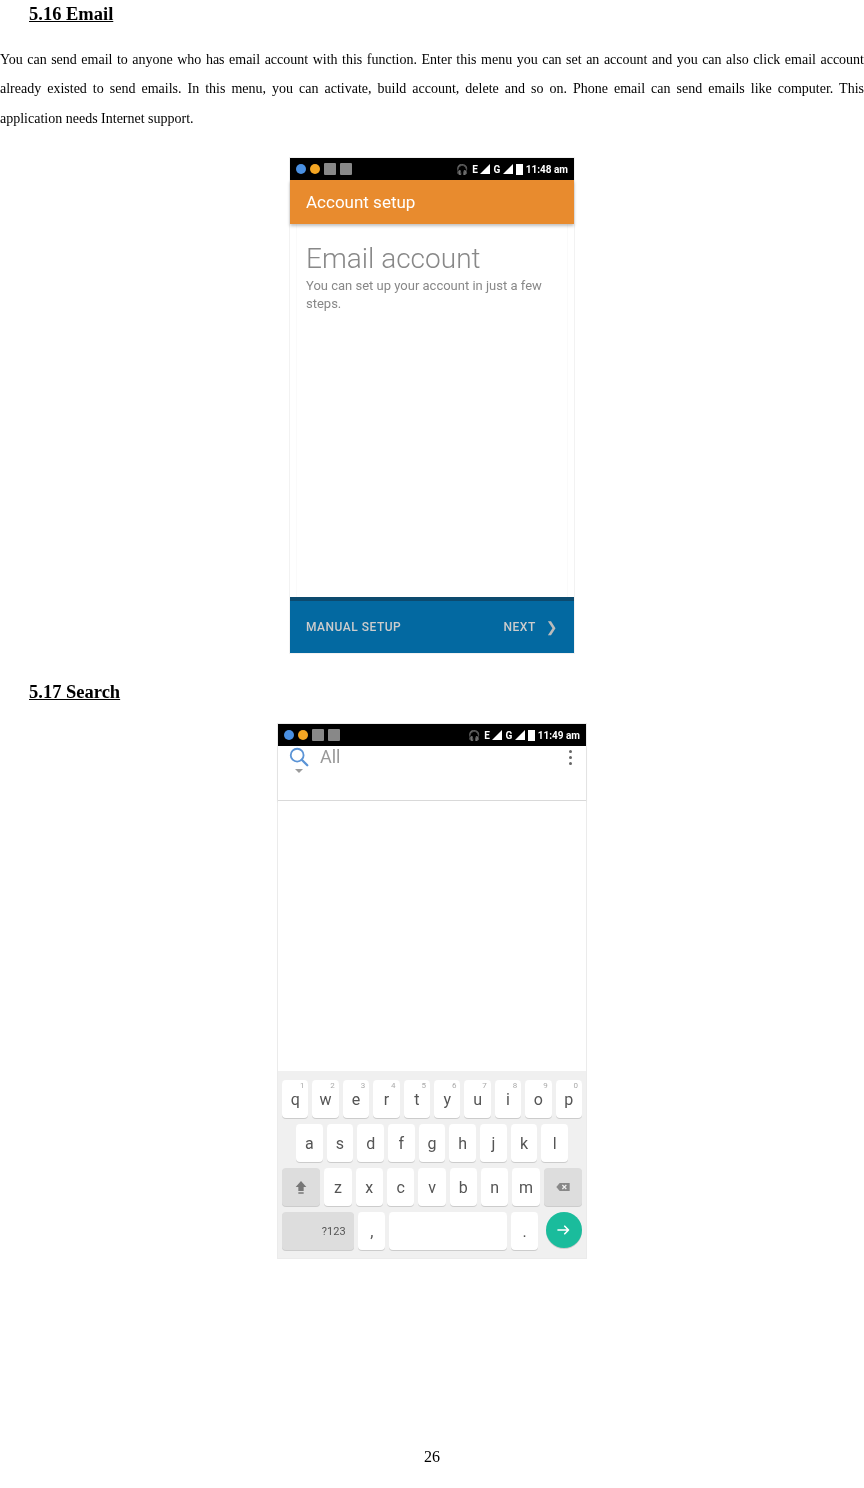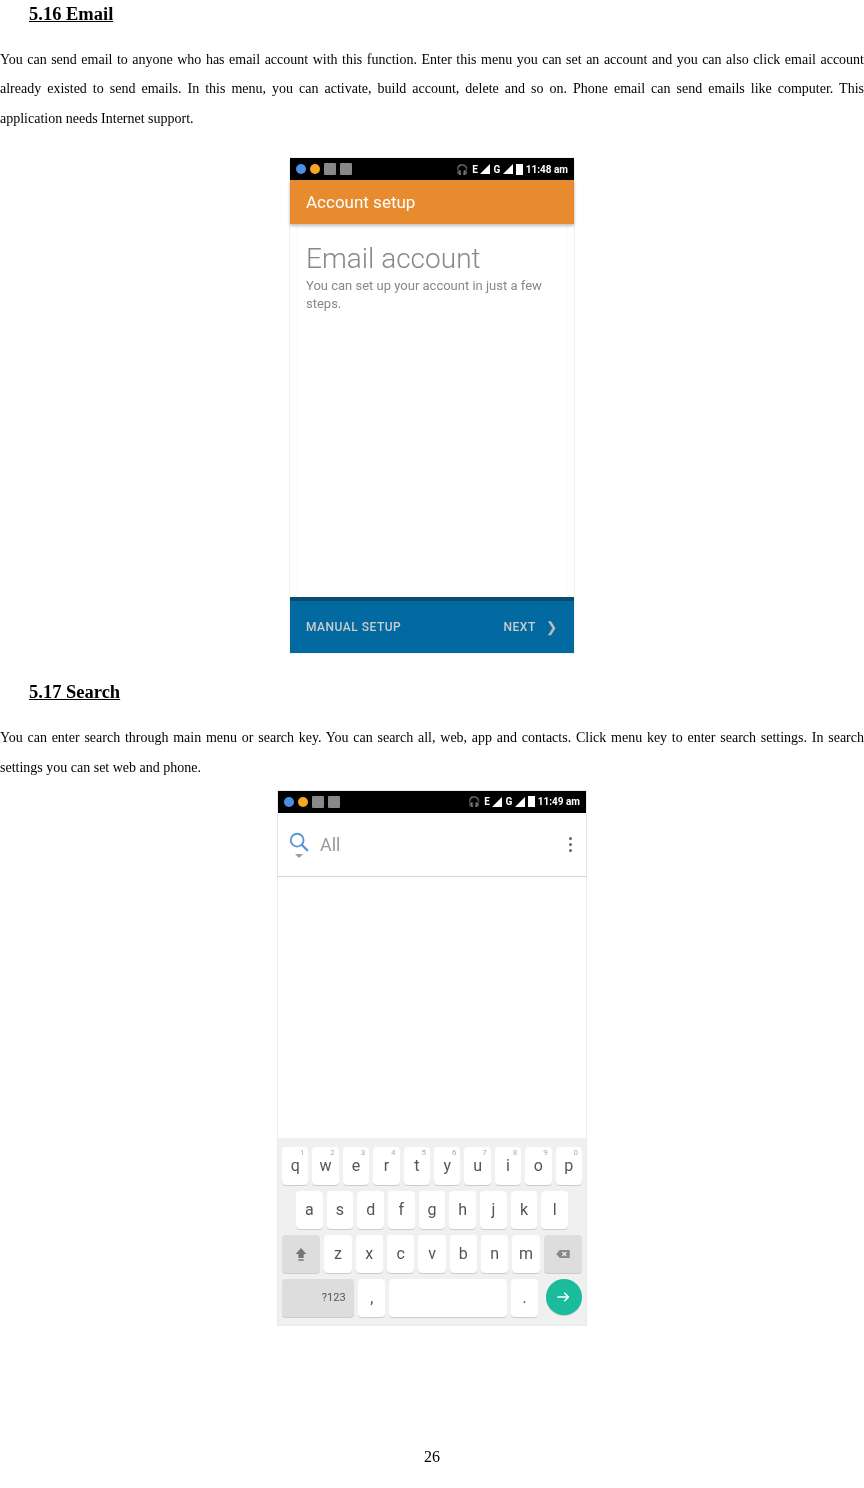--- a/index.html
+++ b/index.html
@@ -157,23 +157,22 @@
       width: 310px;
       height: 536px;
       margin: 0 auto 0 auto;
       background: #fff;
       border: 1px solid rgba(0,0,0,0.08);
       font-family: "Roboto","Helvetica Neue",sans-serif;
       display: flex;
       flex-direction: column;
     }
     .search-header {
-      height: 64px;
-      display: flex;
-      align-items: center;
+      height: 55px;
+      display: flex;
       padding: 0 10px 0 10px;
       border-bottom: 1px solid rgba(0,0,0,0.15);
       box-shadow: 0 1px 2px rgba(0,0,0,0.1);
       gap: 10px;
     }
     .search-icon-wrap {
       display: flex;
       flex-direction: column;
       align-items: center;
       gap:1px;
@@ -318,21 +317,20 @@
     <div class="email-footer">
       <span class="manual-setup">MANUAL SETUP</span>
       <span class="next-btn">
         <span>NEXT</span>
         <span class="chevron-right">❯</span>
       </span>
     </div>
   </div>
 
   <h2 class="heading">5.17    Search</h2>
-  <p class="body-text">You can enter search through main menu or search key. You can search all, web, app and contacts. Click menu key to enter search settings. In search settings you can set web and phone.</p>
 
   <div class="screenshot-search">
     <div class="status-bar">
       <div class="status-left">
         <span class="status-icon blue"></span>
         <span class="status-icon orange"></span>
         <span class="status-icon gray"></span>
         <span class="status-icon gray"></span>
       </div>
       <div class="status-right">

